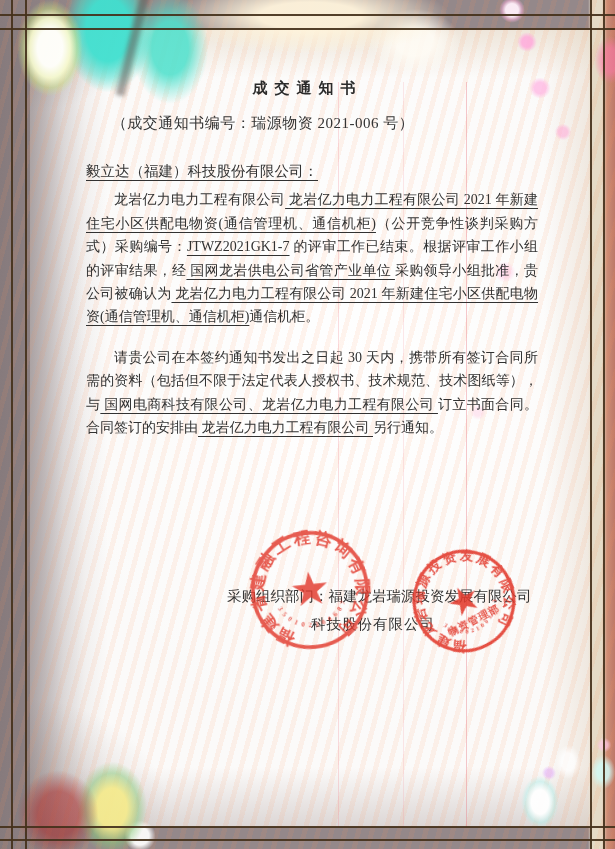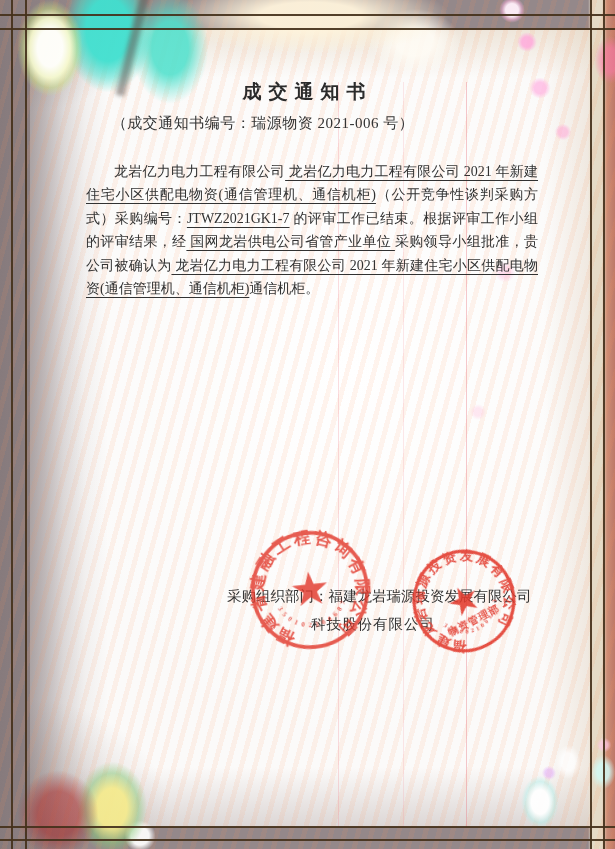--- a/index.html
+++ b/index.html
@@ -55,21 +55,21 @@
   
   .fl{position:absolute;background:#44311b;opacity:.92;}
   .fl-h{left:0;width:615px;height:2px;}
   .fl-v{top:0;height:849px;width:2px;}
   .fl-t1{top:14px;} .fl-t2{top:28px;} .fl-b1{top:826px;} .fl-b2{top:839px;}
   .fl-l1{left:11px;} .fl-l2{left:25px;} .fl-r1{left:590px;} .fl-r2{left:603px;}
 
   
   .doc{position:absolute;inset:0;color:#2e2e2e;}
   .title{position:absolute;left:0;top:79px;width:615px;text-align:center;
-    font-size:19px;font-weight:600;letter-spacing:7px;color:#2b2b2b;}
+    font-size:15px;font-weight:600;letter-spacing:7px;color:#2b2b2b;}
   .subtitle{position:absolute;left:0;top:114px;width:526px;text-align:center;
     font-size:15px;letter-spacing:.5px;color:#333;}
   .content{position:absolute;left:86px;top:160px;width:452px;
     font-size:14px;line-height:23.4px;text-align:justify;color:#323232;}
   .addressee{font-size:14.5px;text-decoration:underline;text-underline-offset:4px;
     text-decoration-thickness:1px;margin-bottom:5px;display:inline-block;}
   .para{margin:0;text-indent:2em;}
   .para+.para{margin-top:17px;}
   .u{text-decoration:underline;text-underline-offset:4px;text-decoration-thickness:1px;}
 
@@ -106,21 +106,23 @@
   <div class="fl fl-v fl-l1"></div>
   <div class="fl fl-v fl-l2"></div>
   <div class="fl fl-v fl-r1"></div>
   <div class="fl fl-v fl-r2"></div>
 
   <div class="doc">
     <div class="title">成交通知书</div>
     <div class="subtitle">（成交通知书编号：瑞源物资 2021-006 号）</div>
 
     <div class="content">
+      <span class="addressee">毅立达（福建）科技股份有限公司：</span>
       <p class="para"><span>龙岩亿力电力工程有限公司</span><span class="u">&nbsp;龙岩亿力电力工程有限公司 2021 年新建住宅小区供配电物资(通信管理机、通信机柜)</span><span>（公开竞争性谈判采购方式）采购编号：</span><span class="u">JTWZ2021GK1-7</span><span>&nbsp;的评审工作已结束。根据评审工作小组的评审结果，经</span><span class="u">&nbsp;国网龙岩供电公司省管产业单位&nbsp;</span><span>采购领导小组批准，贵公司被确认为</span><span class="u">&nbsp;龙岩亿力电力工程有限公司 2021 年新建住宅小区供配电物资(通信管理机、通信机柜)</span><span>通信机柜。</span></p>
+      <p class="para"><span>请贵公司在本签约通知书发出之日起 30 天内，携带所有签订合同所需的资料（包括但不限于法定代表人授权书、技术规范、技术图纸等），与</span><span class="u">&nbsp;国网电商科技有限公司、龙岩亿力电力工程有限公司&nbsp;</span><span>订立书面合同。合同签订的安排由</span><span class="u">&nbsp;龙岩亿力电力工程有限公司&nbsp;</span><span>另行通知。</span></p>
     </div>
 
     <div class="footer">
       <div class="row"><span>采购组织部门：</span><span>福建龙岩瑞源投资发展有限公司</span></div>
       <div class="row date-line">科技股份有限公司</div>
     </div>
   </div>
 
   <div class="stamp stamp-left">
     <svg viewBox="0 0 200 200" width="124" height="124">

